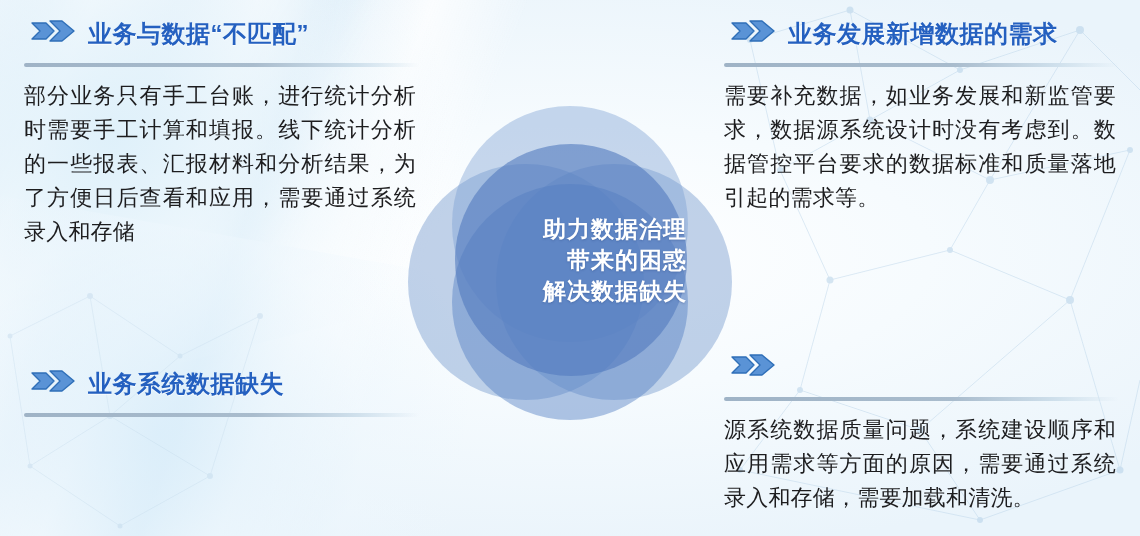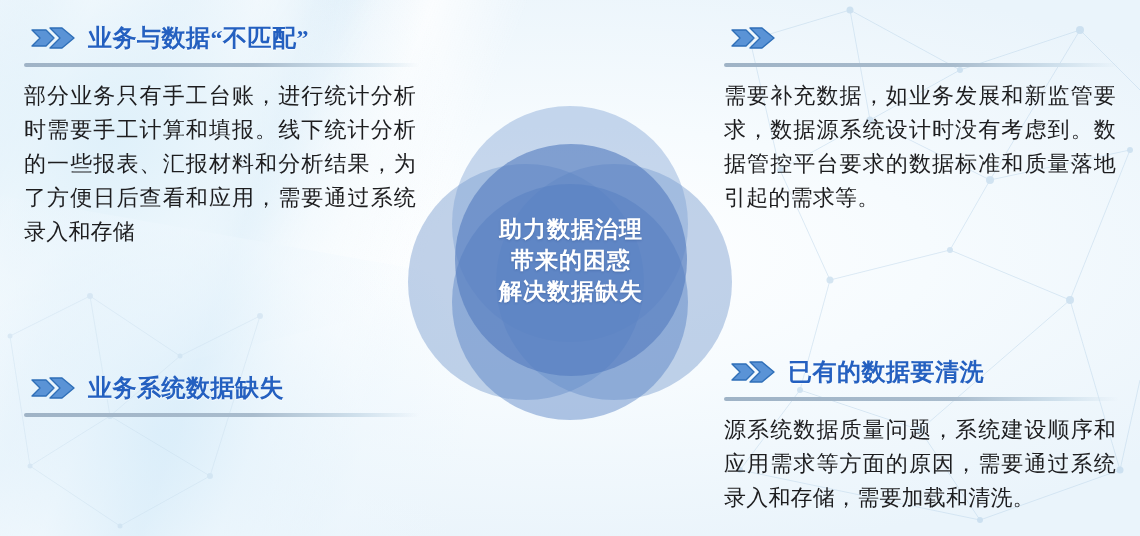--- a/index.html
+++ b/index.html
@@ -79,21 +79,21 @@
   .c3 { left: 44px; top: 0px;   width: 236px; height: 236px; background: rgba(120,158,210,.40); }
   .c4 { left: 44px; top: 78px;  width: 236px; height: 236px; background: rgba(86,128,196,.46); }
   .core {
     position: absolute;
     left: 47px; top: 38px;
     width: 232px; height: 232px;
     border-radius: 50%;
     background: rgba(82,122,190,.60);
     display: flex;
     flex-direction: column;
-    align-items: center;
+    align-items: flex-end;
     justify-content: center;
   }
   .core-line {
     color: #ffffff;
     font-size: 23px;
     font-weight: bold;
     line-height: 31px;
     letter-spacing: 1px;
     text-align: center;
     white-space: nowrap;
@@ -105,23 +105,22 @@
     position: absolute;
     width: 400px;
   }
   .q-tl { left: 24px;  top: 18px; }
   .q-tr { left: 724px; top: 18px; }
   .q-bl { left: 24px;  top: 368px; }
   .q-br { left: 724px; top: 352px; }
 
   .q-head {
     display: flex;
-    align-items: center;
+    align-items: flex-start;
     height: 40px;
-    font-family: Liberation Serif, serif;
   }
   .arrow-icon {
     flex: 0 0 auto;
     width: 46px;
     height: 26px;
     margin-right: 12px;
     margin-left: 6px;
   }
   .q-title {
     font-size: 24px;
@@ -235,20 +234,21 @@
     <div class="q-rule"></div>
     <div class="q-body">部分业务只有手工台账，进行统计分析时需要手工计算和填报。线下统计分析的一些报表、汇报材料和分析结果，为了方便日后查看和应用，需要通过系统录入和存储</div>
   </div>
 
   <div class="quad q-tr">
     <div class="q-head">
       <svg class="arrow-icon" viewBox="0 0 46 26" xmlns="http://www.w3.org/2000/svg">
         <path d="M2 5 L16 5 L24 13 L16 21 L2 21 L10 13 Z" fill="#5a93d6" stroke="#2f6fb8" stroke-width="1.4" stroke-linejoin="round"></path>
         <path d="M20 3 L32 3 L44 13 L32 23 L20 23 L30 13 Z" fill="#5a93d6" stroke="#2f6fb8" stroke-width="1.4" stroke-linejoin="round"></path>
       </svg>
+      <div class="q-title">业务发展新增数据的需求</div>
     </div>
     <div class="q-rule"></div>
     <div class="q-body">需要补充数据，如业务发展和新监管要求，数据源系统设计时没有考虑到。数据管控平台要求的数据标准和质量落地引起的需求等。</div>
   </div>
 
   <div class="quad q-bl">
     <div class="q-head">
       <svg class="arrow-icon" viewBox="0 0 46 26" xmlns="http://www.w3.org/2000/svg">
         <path d="M2 5 L16 5 L24 13 L16 21 L2 21 L10 13 Z" fill="#5a93d6" stroke="#2f6fb8" stroke-width="1.4" stroke-linejoin="round"></path>
         <path d="M20 3 L32 3 L44 13 L32 23 L20 23 L30 13 Z" fill="#5a93d6" stroke="#2f6fb8" stroke-width="1.4" stroke-linejoin="round"></path>
@@ -257,19 +257,18 @@
     </div>
     <div class="q-rule"></div>
   </div>
 
   <div class="quad q-br">
     <div class="q-head">
       <svg class="arrow-icon" viewBox="0 0 46 26" xmlns="http://www.w3.org/2000/svg">
         <path d="M2 5 L16 5 L24 13 L16 21 L2 21 L10 13 Z" fill="#5a93d6" stroke="#2f6fb8" stroke-width="1.4" stroke-linejoin="round"></path>
         <path d="M20 3 L32 3 L44 13 L32 23 L20 23 L30 13 Z" fill="#5a93d6" stroke="#2f6fb8" stroke-width="1.4" stroke-linejoin="round"></path>
       </svg>
-      <div class="q-title">已有的数据要清洗</div>
     </div>
     <div class="q-rule"></div>
     <div class="q-body">源系统数据质量问题，系统建设顺序和应用需求等方面的原因，需要通过系统录入和存储，需要加载和清洗。</div>
   </div>
 
 </div>
 
 </body></html>

